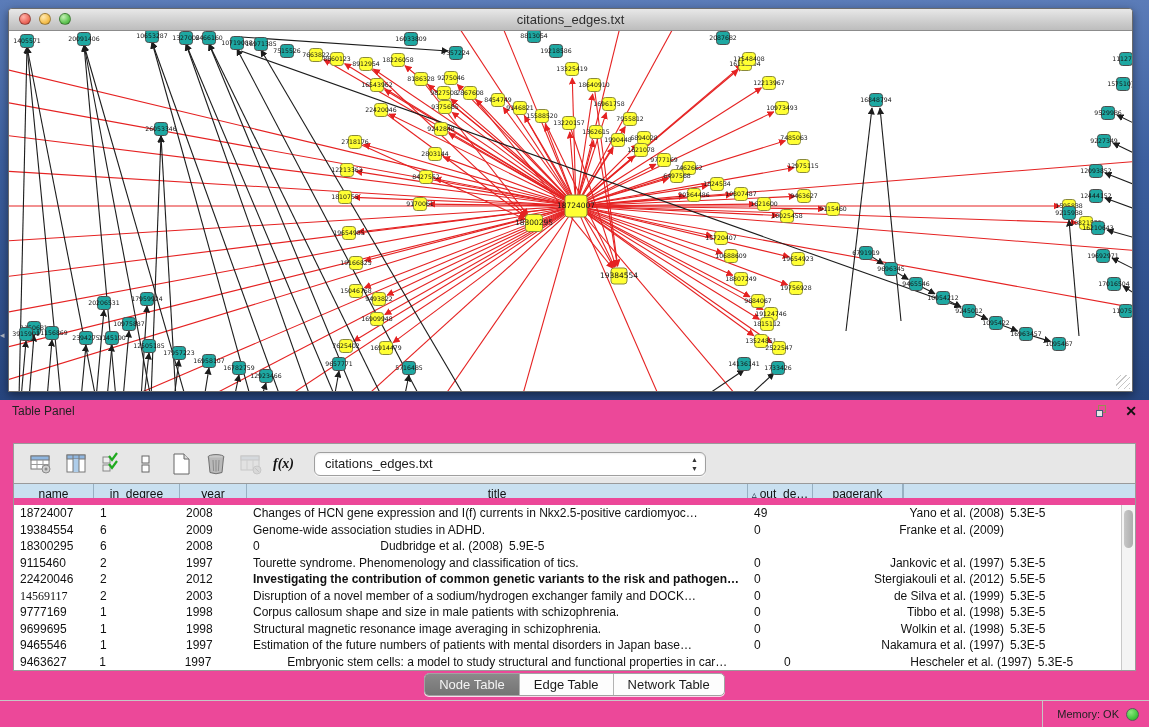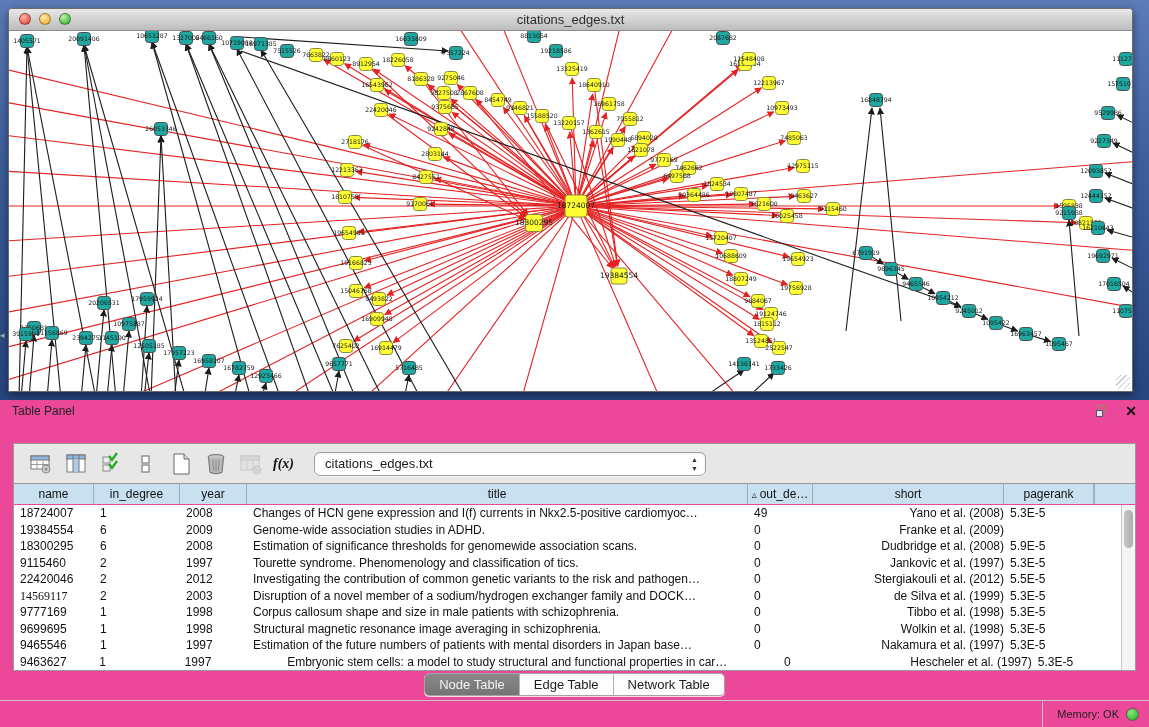--- a/index.html
+++ b/index.html
@@ -37,21 +37,21 @@
 
   .tp-content { position:absolute; left:13px; top:43px; width:1123px; height:228px; border:1px solid #9a9a9a; background:#e7e7e7; }
   .toolbar { position:relative; height:39px; display:flex; align-items:center; padding-left:14px; }
   .tbtn { width:26px; height:26px; margin-right:9px; display:flex; align-items:center; justify-content:center; }
   .tbtn.disabled { opacity:.4; }
   .fx { font-family:"Liberation Serif", serif; font-style:italic; font-weight:bold; font-size:14px; color:#111; margin-right:4px; }
   .combo { position:relative; margin-left:16px; width:392px; height:24px; background:#fff; border:1px solid #9f9f9f; border-radius:6px; box-shadow:0 1px 1px rgba(255,255,255,.7), inset 0 1px 2px rgba(0,0,0,.08); font-size:13px; color:#1a1a1a; line-height:22px; padding-left:10px; }
   .combo .updown { position:absolute; right:7px; top:2px; font-size:7px; line-height:9px; color:#333; text-align:center; }
 
   .tablewrap { position:absolute; left:0; top:39px; right:0; bottom:0; background:#fff; border-top:1px solid #9a9a9a; }
-  .thead { display:flex; height:21px; background:#c9e0f0; border-bottom:1px solid #ec4899; }
+  .thead { display:flex; height:21px; background:#c9e0f0; border-bottom:7px solid #ec4899; }
   .th { font-size:12px; color:#111; text-align:center; line-height:20px; border-right:1px solid #97b0c2; overflow:hidden; white-space:nowrap; }
   .th:last-child { border-right:none; }
   .sortglyph { font-size:10px; color:#234; margin-right:3px; }
   .tbody { position:absolute; left:0; top:21px; right:14px; bottom:0; overflow:hidden; background:#fff; }
   .tr { display:flex; height:16.5px; }
   .td { font-size:12px; color:#111; line-height:16px; padding-left:6px; white-space:nowrap; overflow:hidden; }
   .td.center { text-align:right; padding-left:0; }
   .vscroll { position:absolute; right:0; top:21px; bottom:0; width:14px; background:#f4f4f4; border-left:1px solid #c9c9c9; }
   .vthumb { position:absolute; left:2px; top:5px; width:9px; height:38px; background:linear-gradient(90deg,#c7c7c7,#adadad); border-radius:5px; }
 
@@ -815,21 +815,20 @@
       </div>
     </div>
 
     <div class="tablewrap">
       <div class="thead" id="thead">
           <div class="th" style="width: 80px;">name</div>
           <div class="th" style="width: 86px;">in_degree</div>
           <div class="th" style="width: 67px;">year</div>
           <div class="th" style="width: 501px;">title</div>
           <div class="th" style="width: 65px;"><span class="sortglyph">▵</span>out_de…</div>
-          <div class="th" style="width: 191px;">short</div>
           <div class="th" style="width: 90px;">pagerank</div>
           <div class="th" style="flex: 1 1 0%; border-left: 1px solid rgb(151, 176, 194);"></div>
         </div>
       <div class="tbody" id="tbody">
           <div class="tr">
             <div class="td" style="width: 80px;">18724007</div>
             <div class="td" style="width: 86px;">1</div>
             <div class="td" style="width: 67px;">2008</div>
             <div class="td" style="width: 501px;">Changes of HCN gene expression and I(f) currents in Nkx2.5-positive cardiomyoc…</div>
             <div class="td" style="width: 65px;">49</div>
@@ -842,39 +841,38 @@
             <div class="td" style="width: 67px;">2009</div>
             <div class="td" style="width: 501px;">Genome-wide association studies in ADHD.</div>
             <div class="td" style="width: 65px;">0</div>
             <div class="td center" style="width: 191px;">Franke et al. (2009)</div>
             <div class="td" style="width: 90px; margin-top: 15px;">5.6E-5</div>
           </div>
           <div class="tr">
             <div class="td" style="width: 80px;">18300295</div>
             <div class="td" style="width: 86px;">6</div>
             <div class="td" style="width: 67px;">2008</div>
-            <div class="td" style="width: 501px;">Estimation of significance thresholds for genomewide association scans.</div>
             <div class="td" style="width: 65px;">0</div>
             <div class="td center" style="width: 191px;">Dudbridge et al. (2008)</div>
             <div class="td" style="width: 90px;">5.9E-5</div>
           </div>
           <div class="tr">
             <div class="td" style="width: 80px;">9115460</div>
             <div class="td" style="width: 86px;">2</div>
             <div class="td" style="width: 67px;">1997</div>
             <div class="td" style="width: 501px;">Tourette syndrome. Phenomenology and classification of tics.</div>
             <div class="td" style="width: 65px;">0</div>
             <div class="td center" style="width: 191px;">Jankovic et al. (1997)</div>
             <div class="td" style="width: 90px;">5.3E-5</div>
           </div>
           <div class="tr">
             <div class="td" style="width: 80px;">22420046</div>
             <div class="td" style="width: 86px;">2</div>
             <div class="td" style="width: 67px;">2012</div>
-            <div class="td" style="width: 501px;">Investigating the contribution of common genetic variants to the risk and pathogen…</div>
+            <div class="td" style="width: 501px; font-weight: bold;">Investigating the contribution of common genetic variants to the risk and pathogen…</div>
             <div class="td" style="width: 65px;">0</div>
             <div class="td center" style="width: 191px;">Stergiakouli et al. (2012)</div>
             <div class="td" style="width: 90px;">5.5E-5</div>
           </div>
           <div class="tr">
             <div class="td" style="width: 80px; font-family: Liberation Serif, serif;">14569117</div>
             <div class="td" style="width: 86px;">2</div>
             <div class="td" style="width: 67px;">2003</div>
             <div class="td" style="width: 501px;">Disruption of a novel member of a sodium/hydrogen exchanger family and DOCK…</div>
             <div class="td" style="width: 65px;">0</div>

